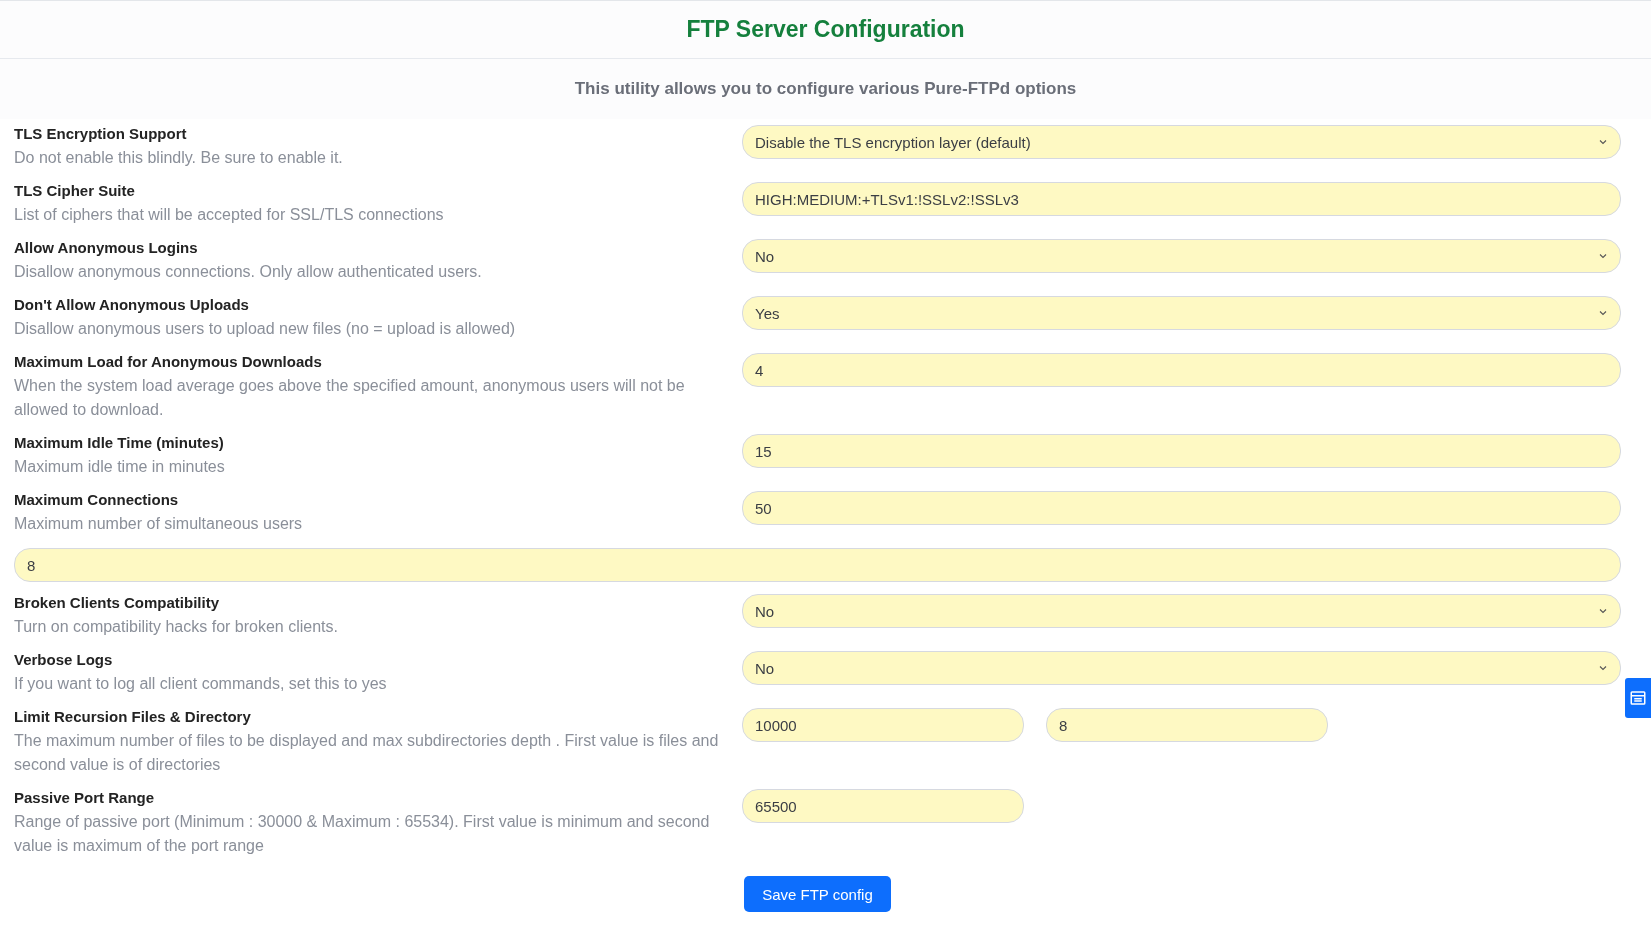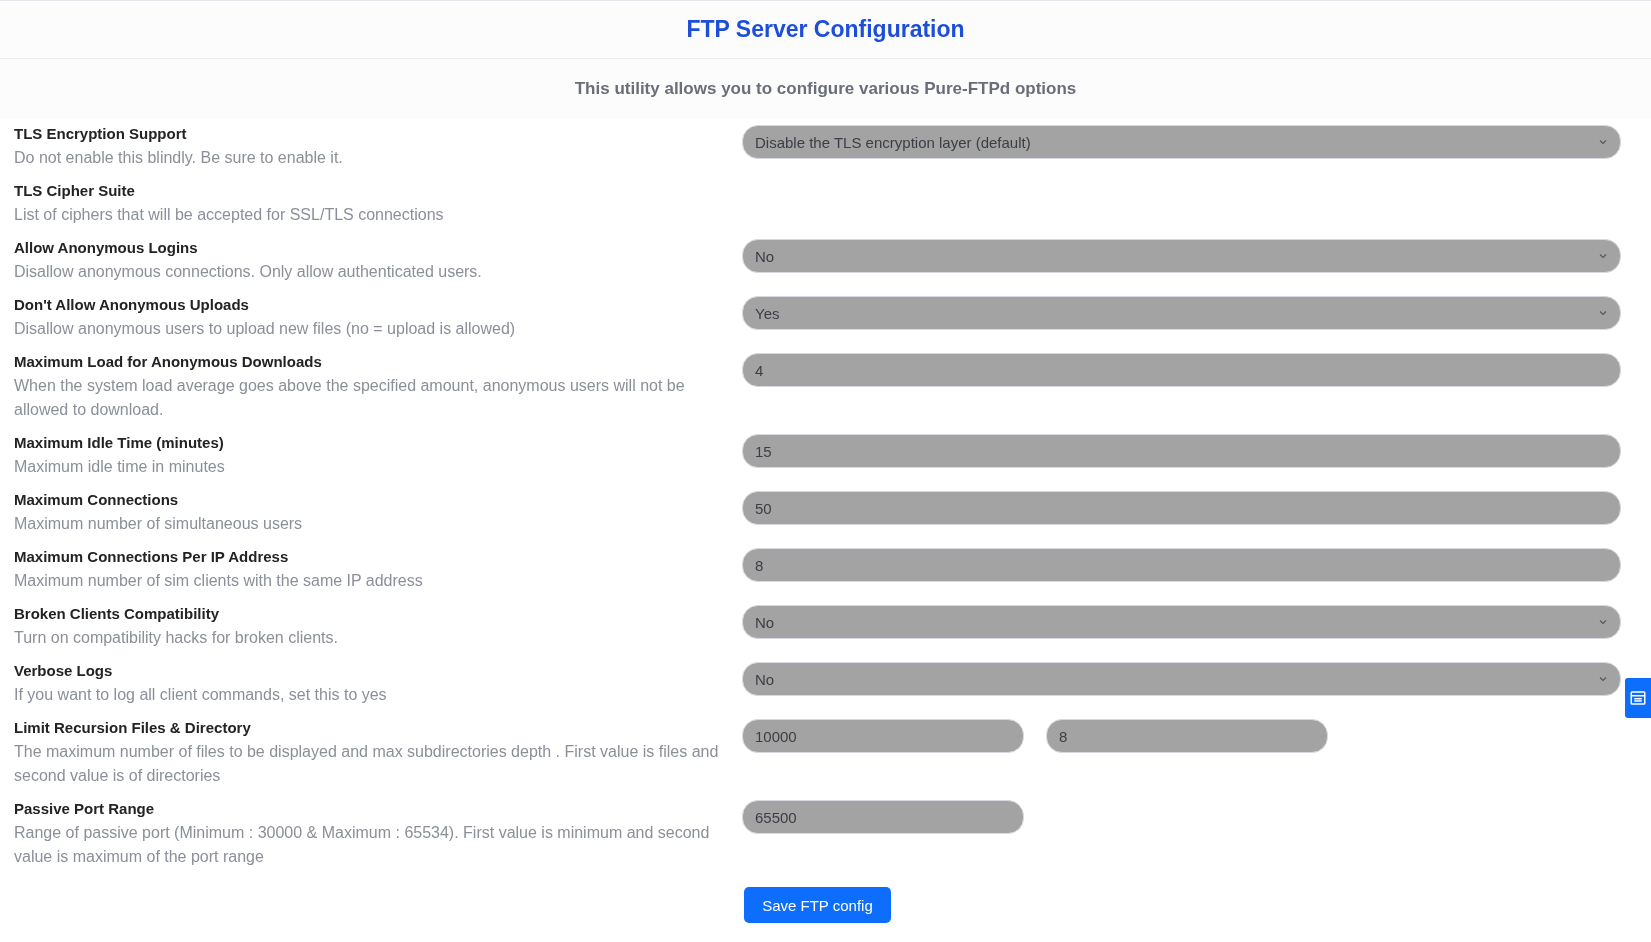--- a/index.html
+++ b/index.html
@@ -10,21 +10,21 @@
     width: 1651px;
   }
   .page {
     border-top: 1px solid #e3e6ea;
     background: #fcfcfd;
   }
   .header-title {
     text-align: center;
     font-size: 23px;
     font-weight: 700;
-    color: #1d4ed8;
+    color: #15803d;
     padding: 15px 0 15px 0;
     border-bottom: 1px solid #e6e9ee;
   }
   .header-sub {
     text-align: center;
     font-size: 17px;
     font-weight: 600;
     color: #6a6e78;
     padding: 20px 0 20px 0;
   }
@@ -60,21 +60,21 @@
   }
   .control {
     width: 100%;
     position: relative;
   }
   .select, .text-input {
     width: 100%;
     height: 34px;
     border: 1px solid #d6d9e0;
     border-radius: 16px;
-    background: #a3a3a3;
+    background: #fef9c3;
     padding: 0 12px;
     font-size: 15px;
     color: #3b3e44;
     outline: none;
     display: flex;
     align-items: center;
   }
   .select {
     cursor: pointer;
     padding-right: 36px;
@@ -145,20 +145,25 @@
           </span>
         </div>
       </div>
     </div>
 
     <div class="row">
       <div class="left">
         <div class="label">TLS Cipher Suite</div>
         <div class="desc">List of ciphers that will be accepted for SSL/TLS connections</div>
       </div>
+      <div class="right">
+        <div class="control">
+          <input class="text-input" type="text" value="HIGH:MEDIUM:+TLSv1:!SSLv2:!SSLv3" style="">
+        </div>
+      </div>
     </div>
 
     <div class="row">
       <div class="left">
         <div class="label">Allow Anonymous Logins</div>
         <div class="desc">Disallow anonymous connections. Only allow authenticated users.</div>
       </div>
       <div class="right">
         <div class="control">
           <div class="select">No</div>
@@ -218,24 +223,20 @@
         <div class="desc">Maximum number of simultaneous users</div>
       </div>
       <div class="right">
         <div class="control">
           <input class="text-input" type="text" value="50" style="">
         </div>
       </div>
     </div>
 
     <div class="row">
-      <div class="left">
-        <div class="label">Maximum Connections Per IP Address</div>
-        <div class="desc">Maximum number of sim clients with the same IP address</div>
-      </div>
       <div class="right">
         <div class="control">
           <input class="text-input" type="text" value="8" style="">
         </div>
       </div>
     </div>
 
     <div class="row">
       <div class="left">
         <div class="label">Broken Clients Compatibility</div>

